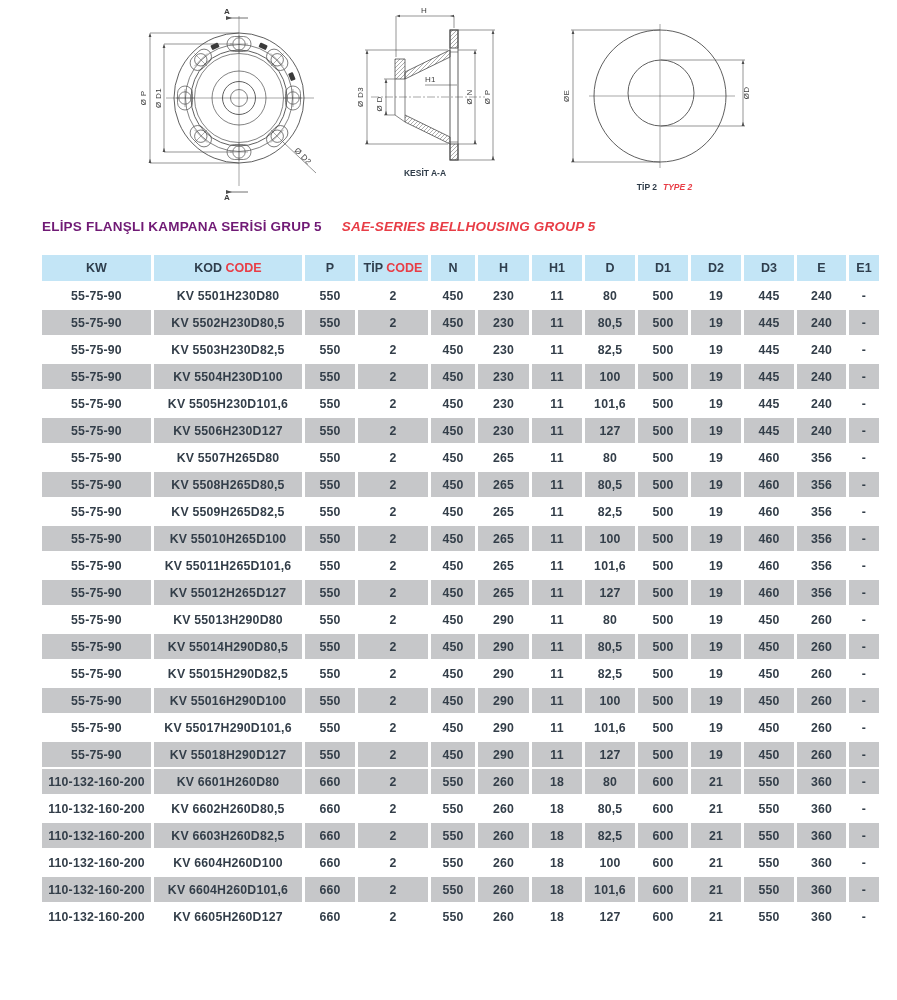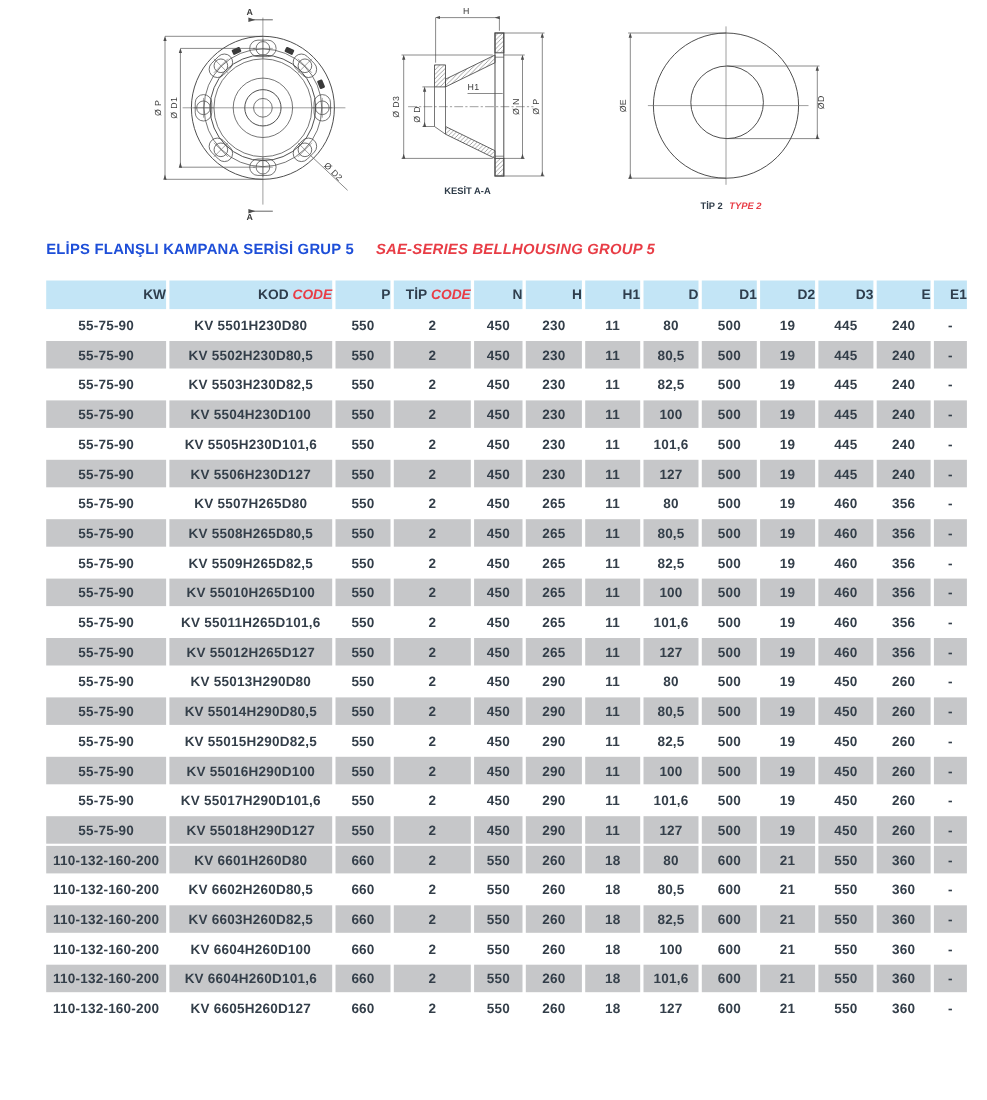--- a/index.html
+++ b/index.html
@@ -20,32 +20,32 @@
   #section-view{left:353px;top:2px;}
   #type-view{left:545px;top:8px;}
   svg text{font-family:"Liberation Sans","DejaVu Sans",sans-serif;fill:#3c3c3c;}
   .dwg-label{font-size:8px;letter-spacing:0.3px;}
   .dwg-caption{font-size:8.5px;font-weight:bold;fill:#2e3b48;}
   .dwg-caption-red{font-size:8.5px;font-weight:bold;font-style:italic;fill:var(--accent-red);}
   .title-row{
     position:absolute;left:42px;top:219px;white-space:nowrap;
     font-size:13.5px;font-weight:bold;letter-spacing:0.2px;
   }
-  .title-tr{color:#1d4ed8;}
+  .title-tr{color:#701a75;}
   .title-en{color:var(--accent-red);font-style:italic;margin-left:16px;margin-top:38px;}
   table.spec{
     position:absolute;left:39px;top:253px;width:843px;
     border-collapse:separate;border-spacing:3px 2px;table-layout:fixed;
     background:#fff;
   }
   table.spec th{
     background:var(--header-blue);color:#2f3e4d;font-weight:bold;font-size:12.5px;
-    height:26px;text-align:right;padding:0;vertical-align:middle;
+    height:26px;text-align:center;padding:0;vertical-align:middle;
   }
-  table.spec th .red-sub{color:var(--accent-red);font-style:italic;}
+  table.spec th .red-sub{color:var(--accent-red);}
   table.spec td{
     font-size:12.3px;font-weight:bold;color:var(--text-dark);
     text-align:center;vertical-align:middle;height:25px;padding:0;
     letter-spacing:0.2px;
   }
   tr.group-row td{background:var(--group-blue);height:22px;font-size:12.5px;color:#2f3e4d;}
   tr.data-row td{background:#ffffff;}
   tr.data-row.shaded td{background:var(--row-gray);}
 </style>
 </head>

